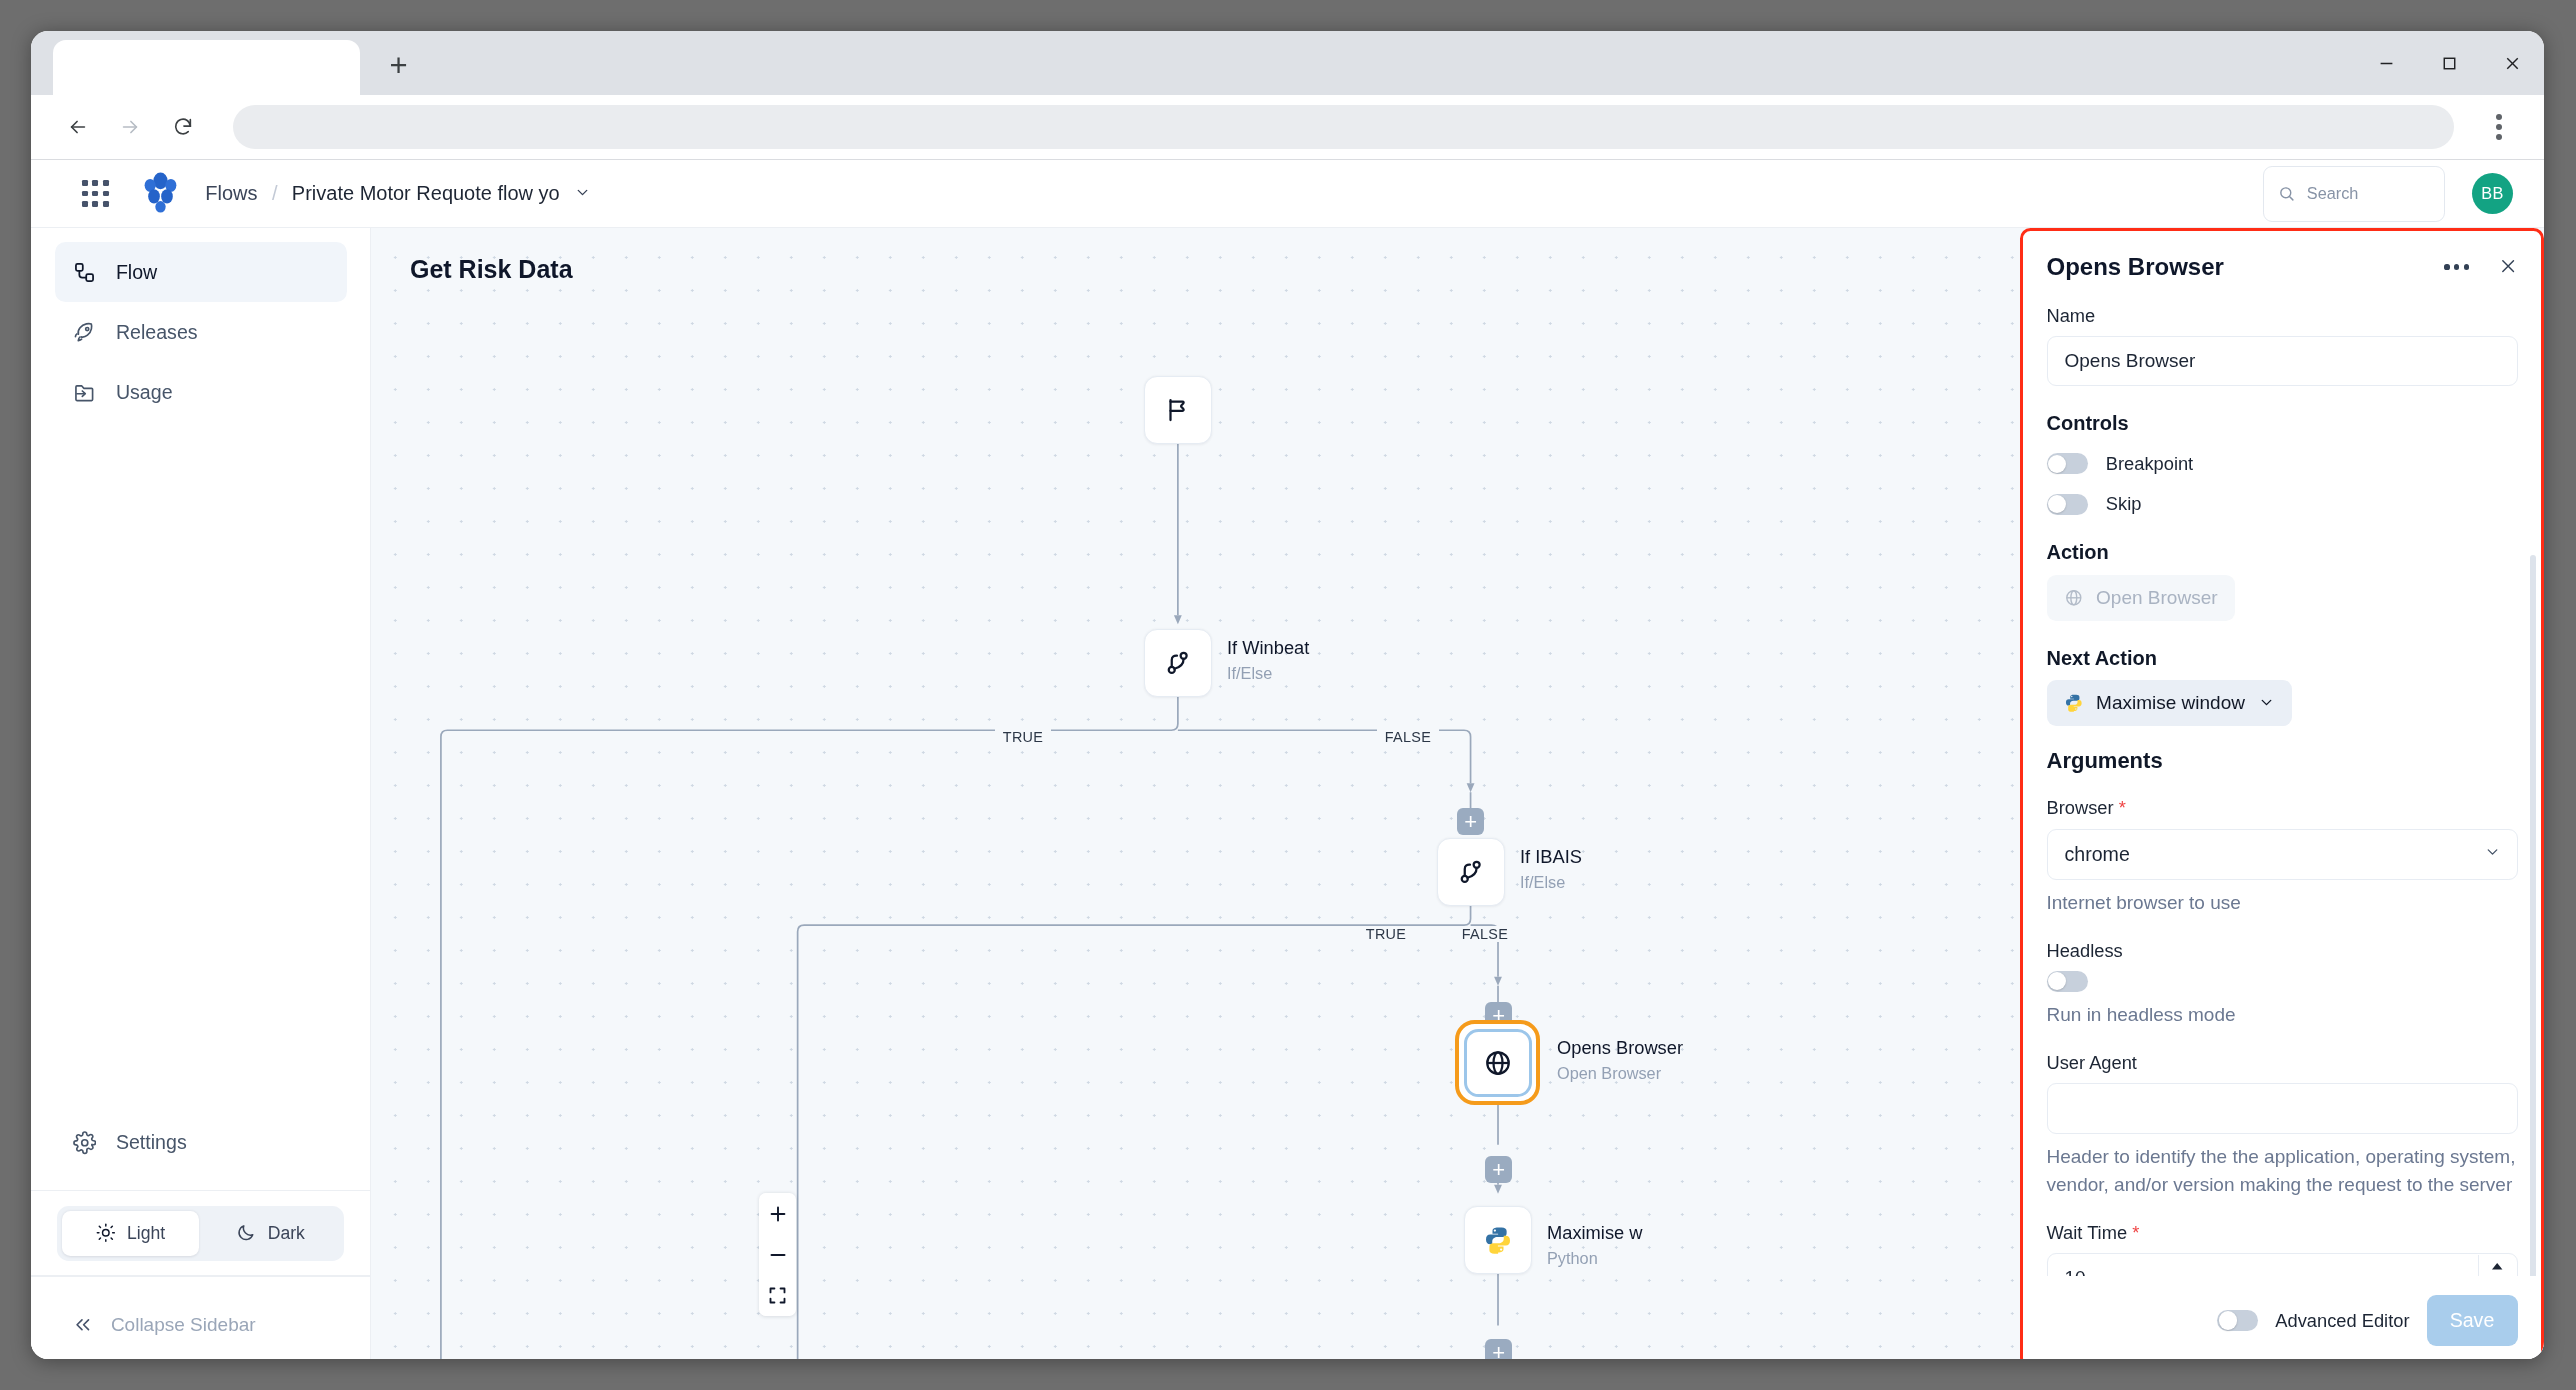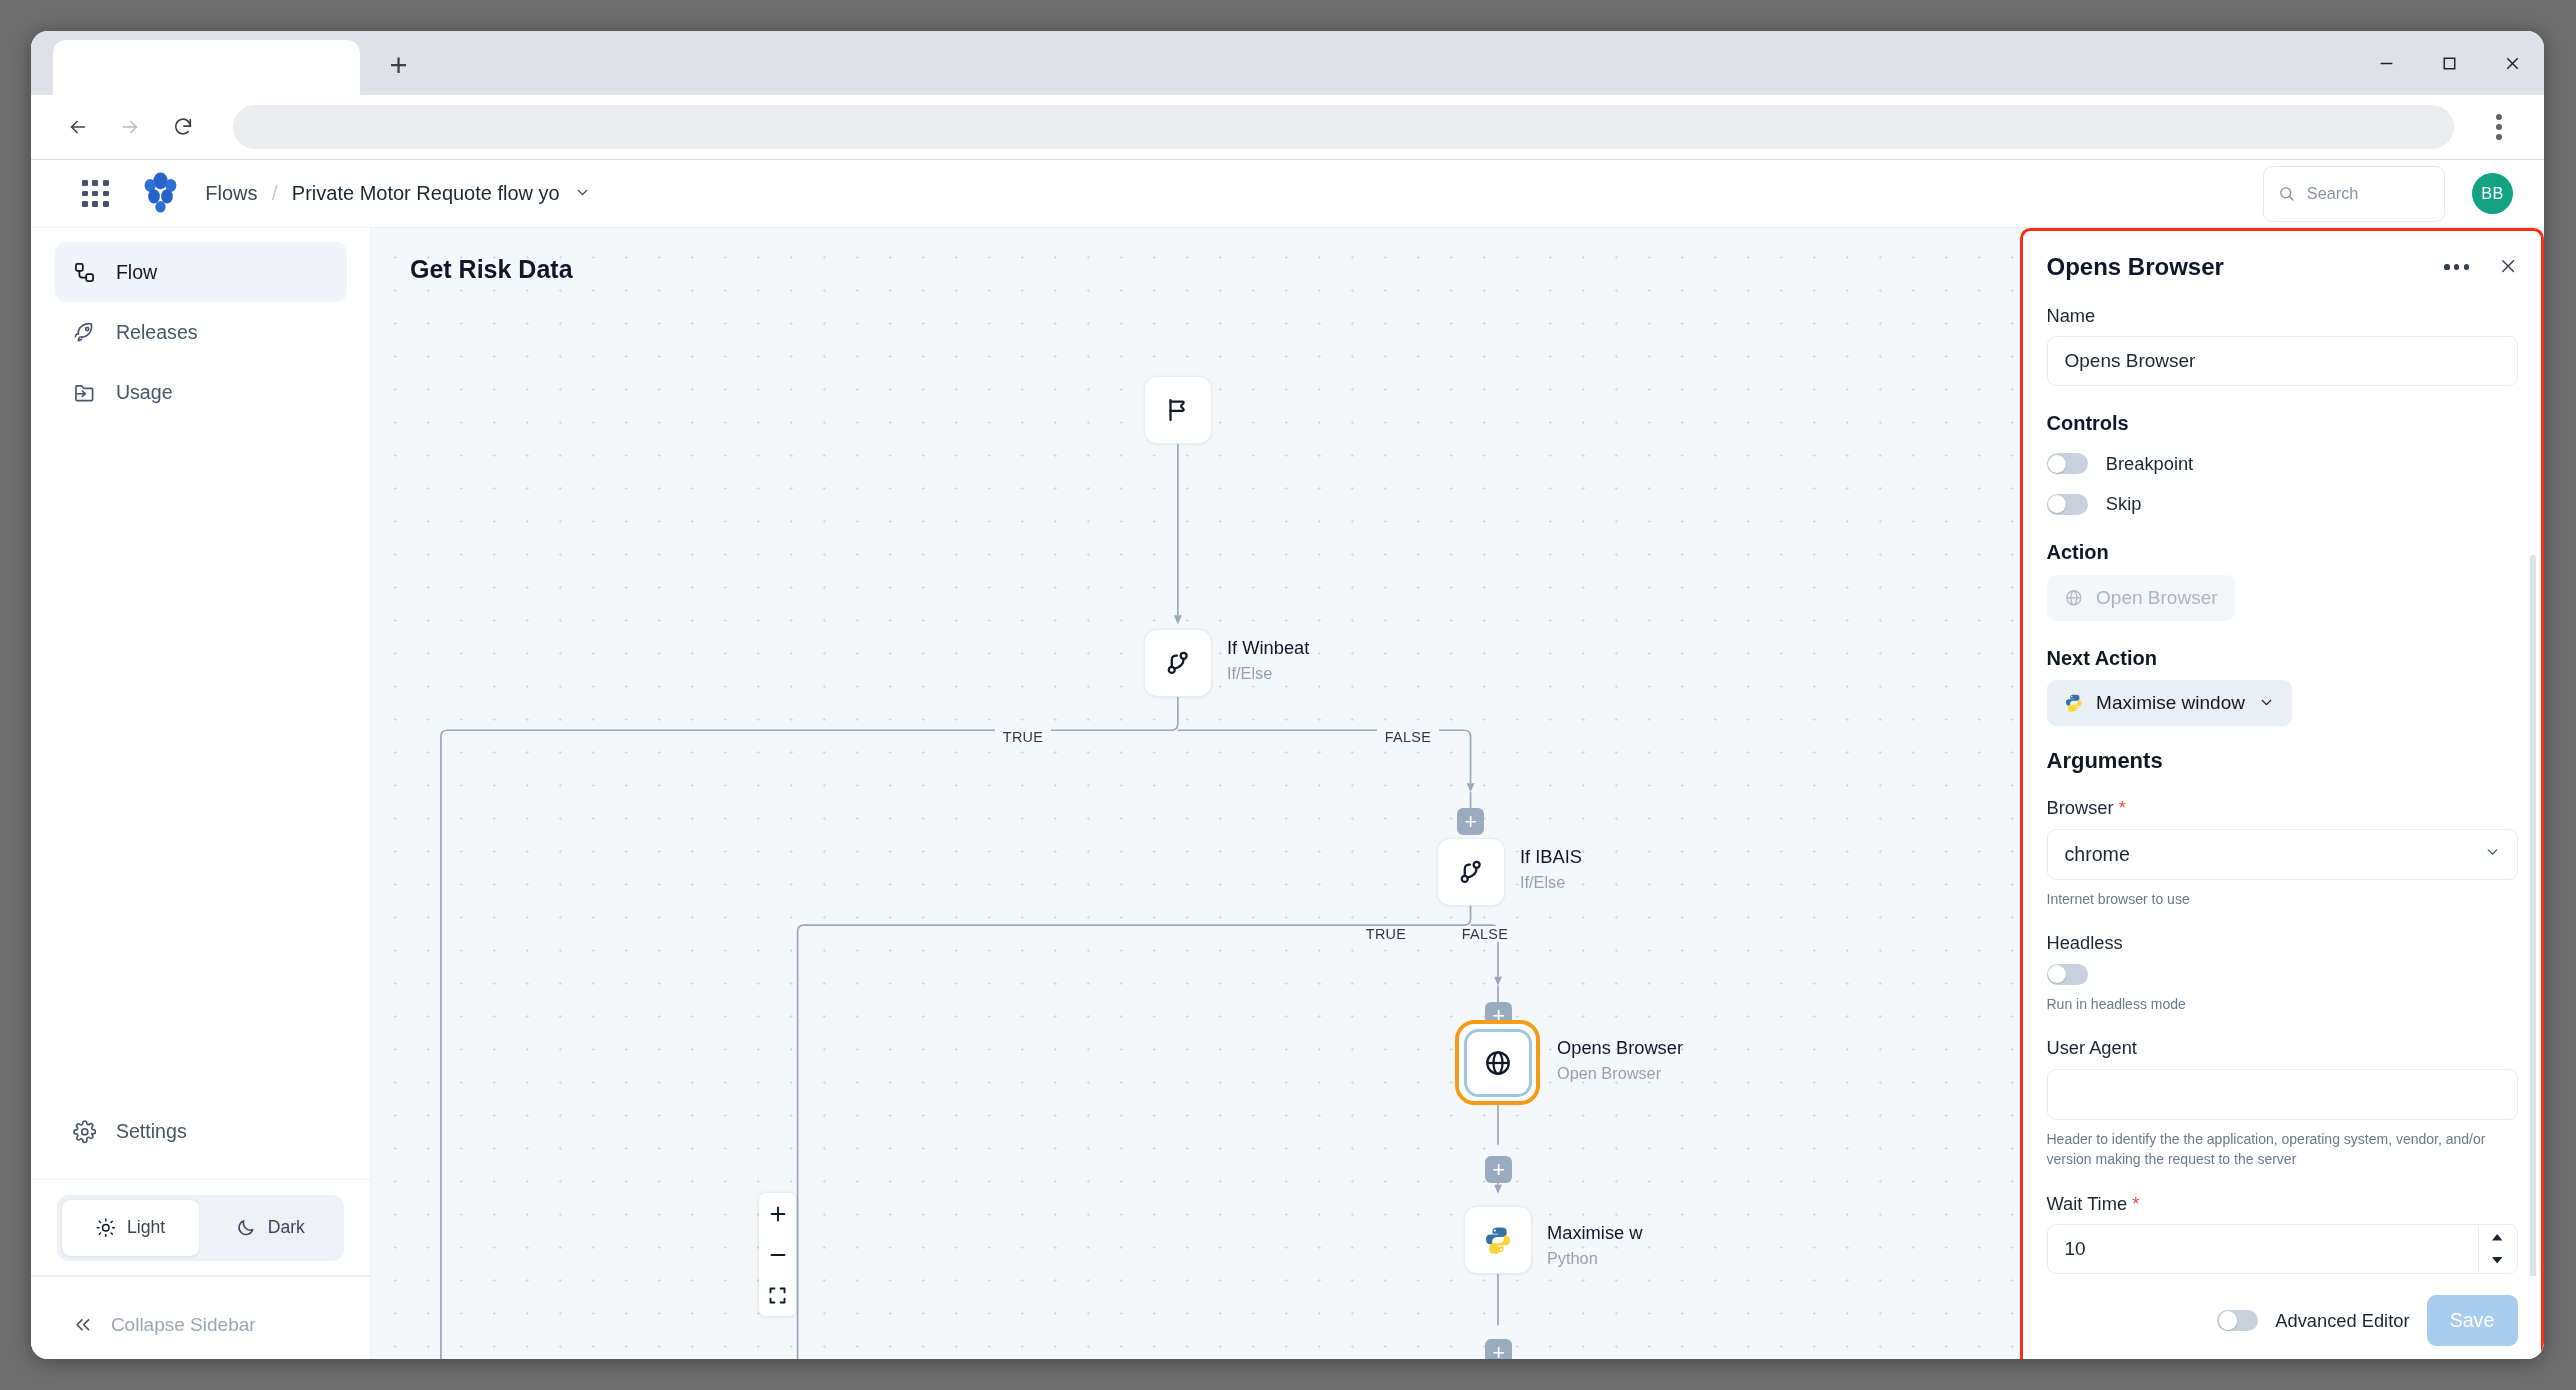--- a/index.html
+++ b/index.html
@@ -145,21 +145,21 @@
   .side-spacer { flex: 1; }
   .side-divider { height: 1.3px; background: #eceff3; margin: 14.4px 0; }
   .theme-toggle {
     margin: 0 26px;
     background: #eef2f7;
     border-radius: 11.8px;
     padding: 5.2px;
     display: flex; gap: 3.9px;
   }
   .theme-opt {
-    flex: 1; height: 56px; border-radius: 8.5px;
+    flex: 1; height: 45px; border-radius: 8.5px;
     display: flex; align-items: center; justify-content: center; gap: 11.8px;
     font-size: 17.6px; color: #3b4559;
   }
   .theme-opt.sel { background: #ffffff; box-shadow: 0 0.7px 2.6px rgba(16,24,40,.1); }
   .collapse-row {
     height: 68px; display: flex; align-items: center; gap: 18.3px;
     padding: 0 42px;
     font-size: 19px; color: #9aa6b8;
   }
 
@@ -271,21 +271,21 @@
   .fld-label.req::after { content: " *"; color: #ef4444; }
   .sec-label { font-size: 20px; color: #101828; margin-top: 26px; margin-bottom: 3.9px; font-weight: bold; }
   .text-input {
     height: 50px;
     border: 1.3px solid #e7ecf3; border-radius: 9.1px;
     display: flex; align-items: center;
     padding: 0 17px;
     font-size: 19px; color: #1c2534;
   }
   .textarea-input { height: 51px; }
-  .help-txt { font-size: 14px; color: #6b7891; margin-top: 9.1px; line-height: 1.45; }
+  .help-txt { font-size: 19px; color: #6b7891; margin-top: 9.1px; line-height: 1.45; }
 
   .switch {
     width: 41px; height: 21px; border-radius: 10.5px;
     background: #c7d0dc; position: relative; flex-shrink: 0;
   }
   .switch::after {
     content: ""; position: absolute; left: 1.3px; top: 1.3px;
     width: 18.3px; height: 18.3px; border-radius: 50%;
     background: #fff; box-shadow: 0 0.7px 2px rgba(0,0,0,.2);
   }

